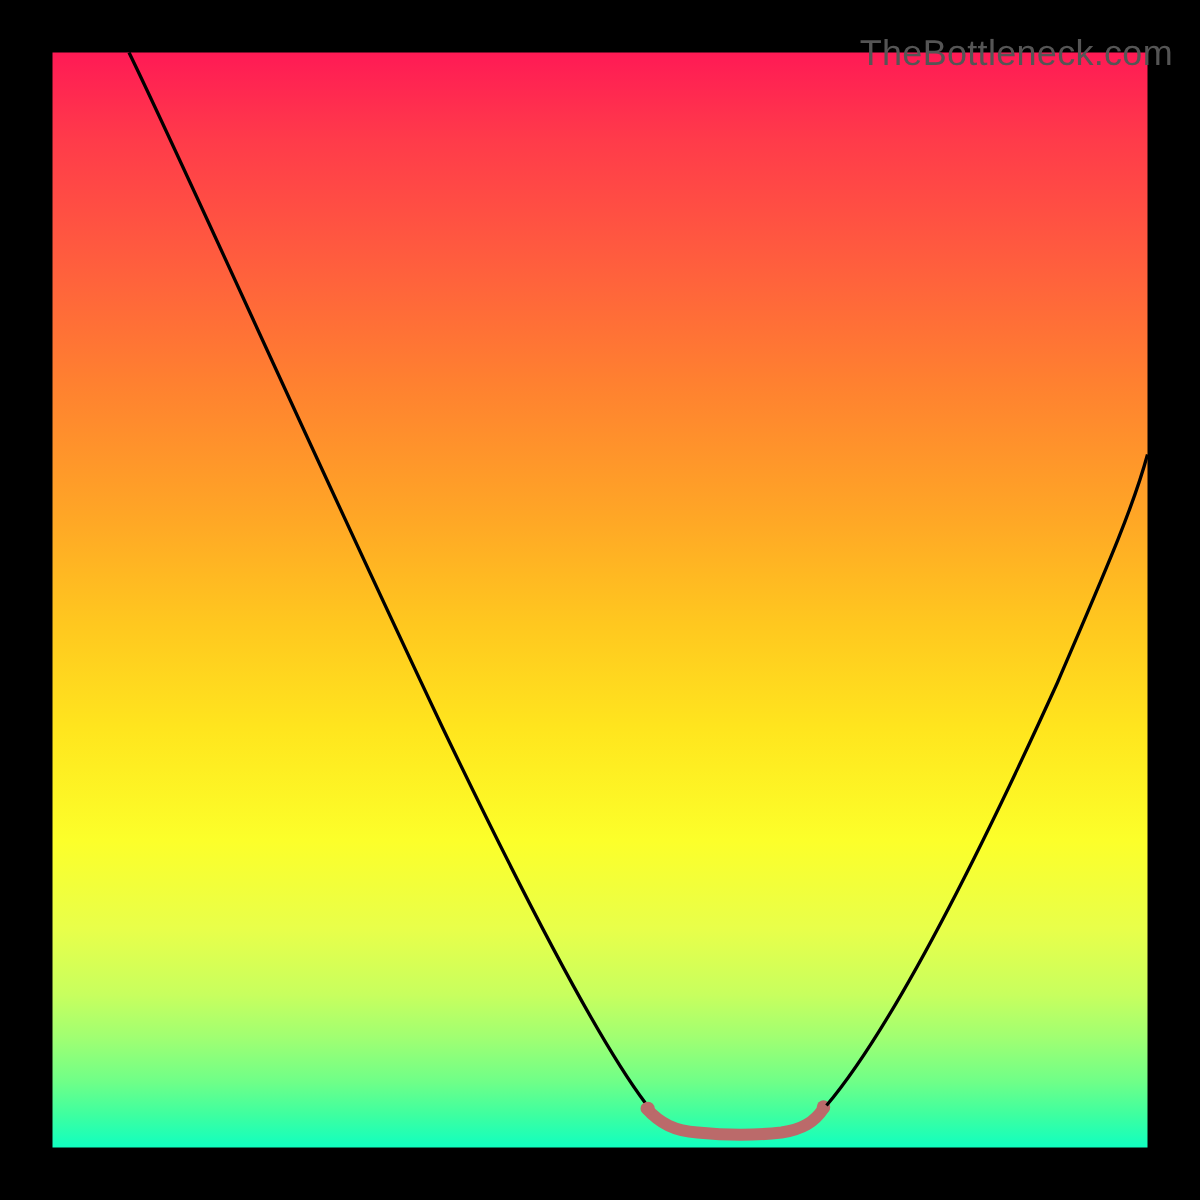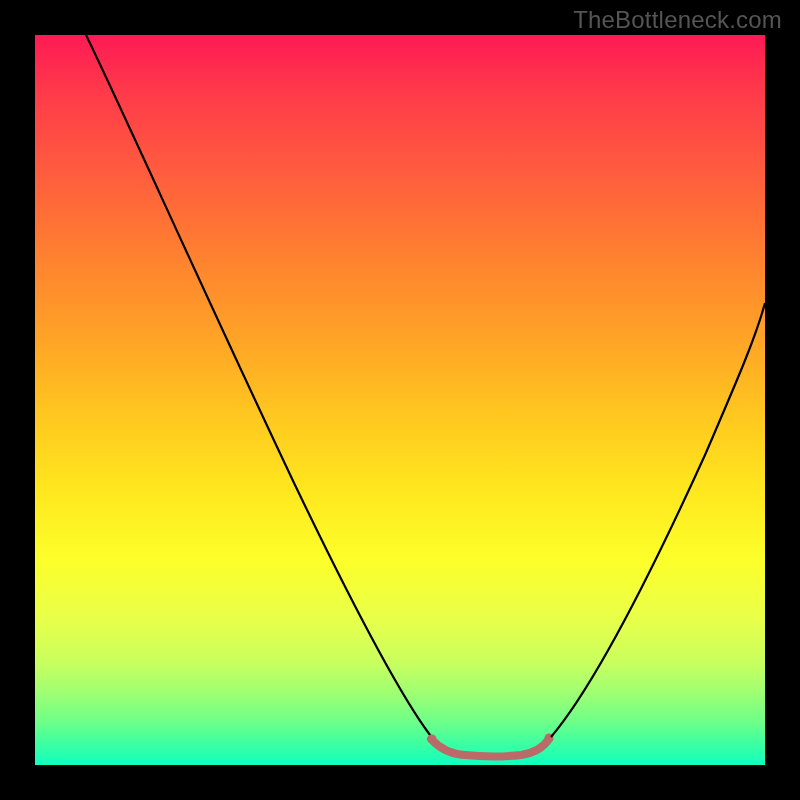--- a/index.html
+++ b/index.html
@@ -6,21 +6,21 @@
   body {
     width: 800px;
     height: 800px;
     background: #000;
     position: relative;
     font-family: Arial, sans-serif;
     overflow: hidden;
   }
   .watermark {
     position: absolute;
-    top: 6px;
+    top: 22px;
     right: 18px;
     color: #555;
     font-size: 24px;
     font-weight: 500;
     z-index: 10;
     letter-spacing: 0.2px;
   }
   .plot-area {
     position: absolute;
     left: 35px;

